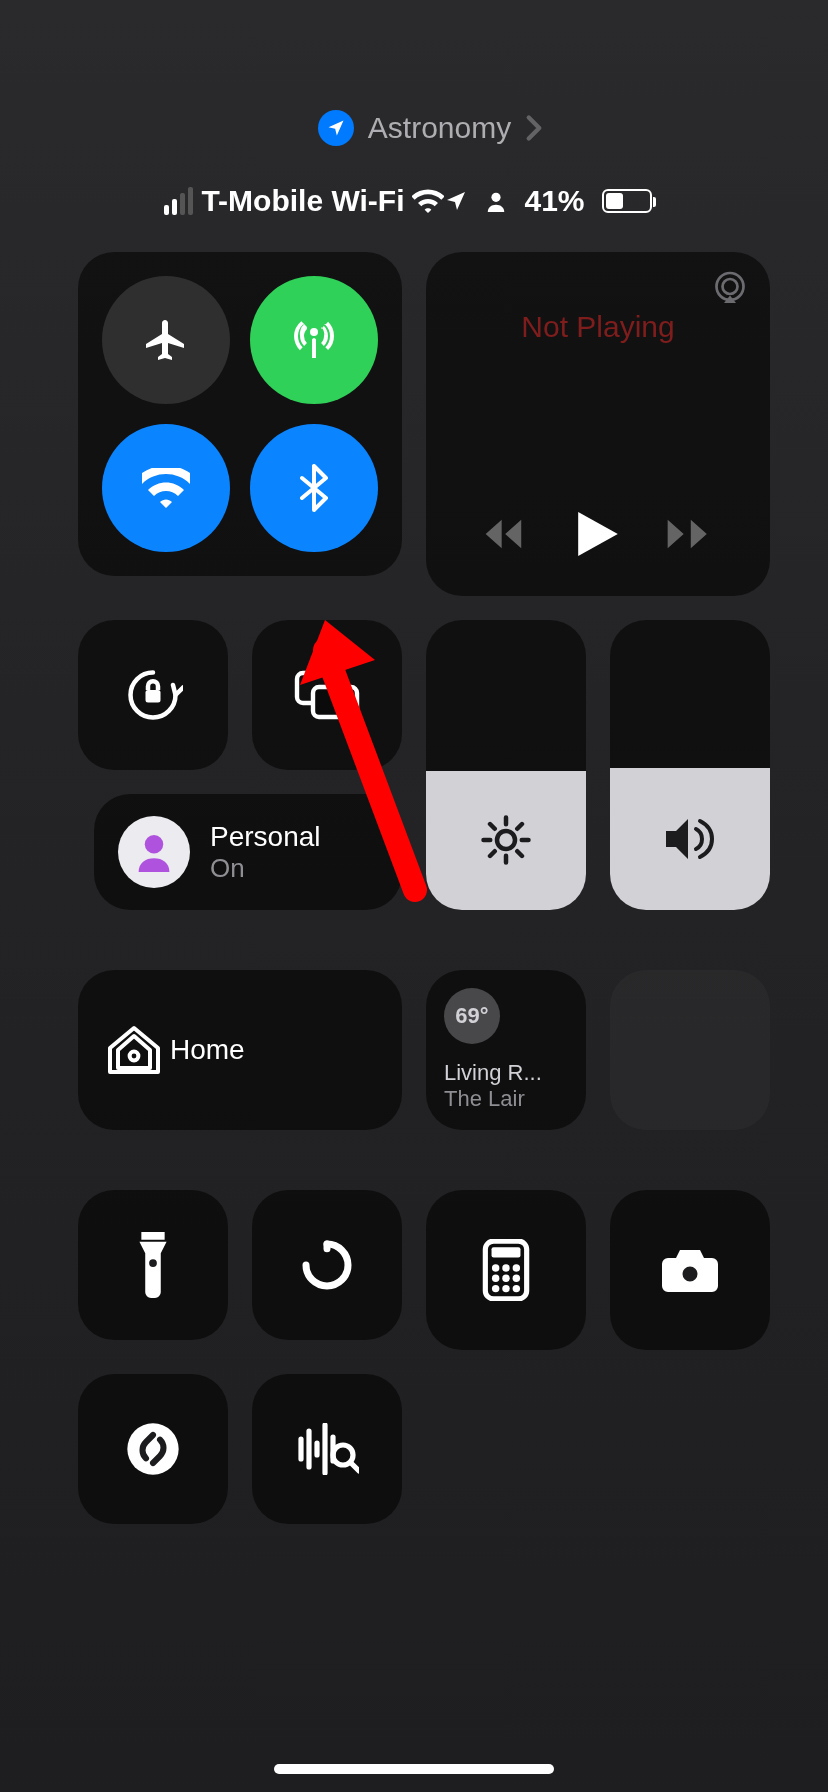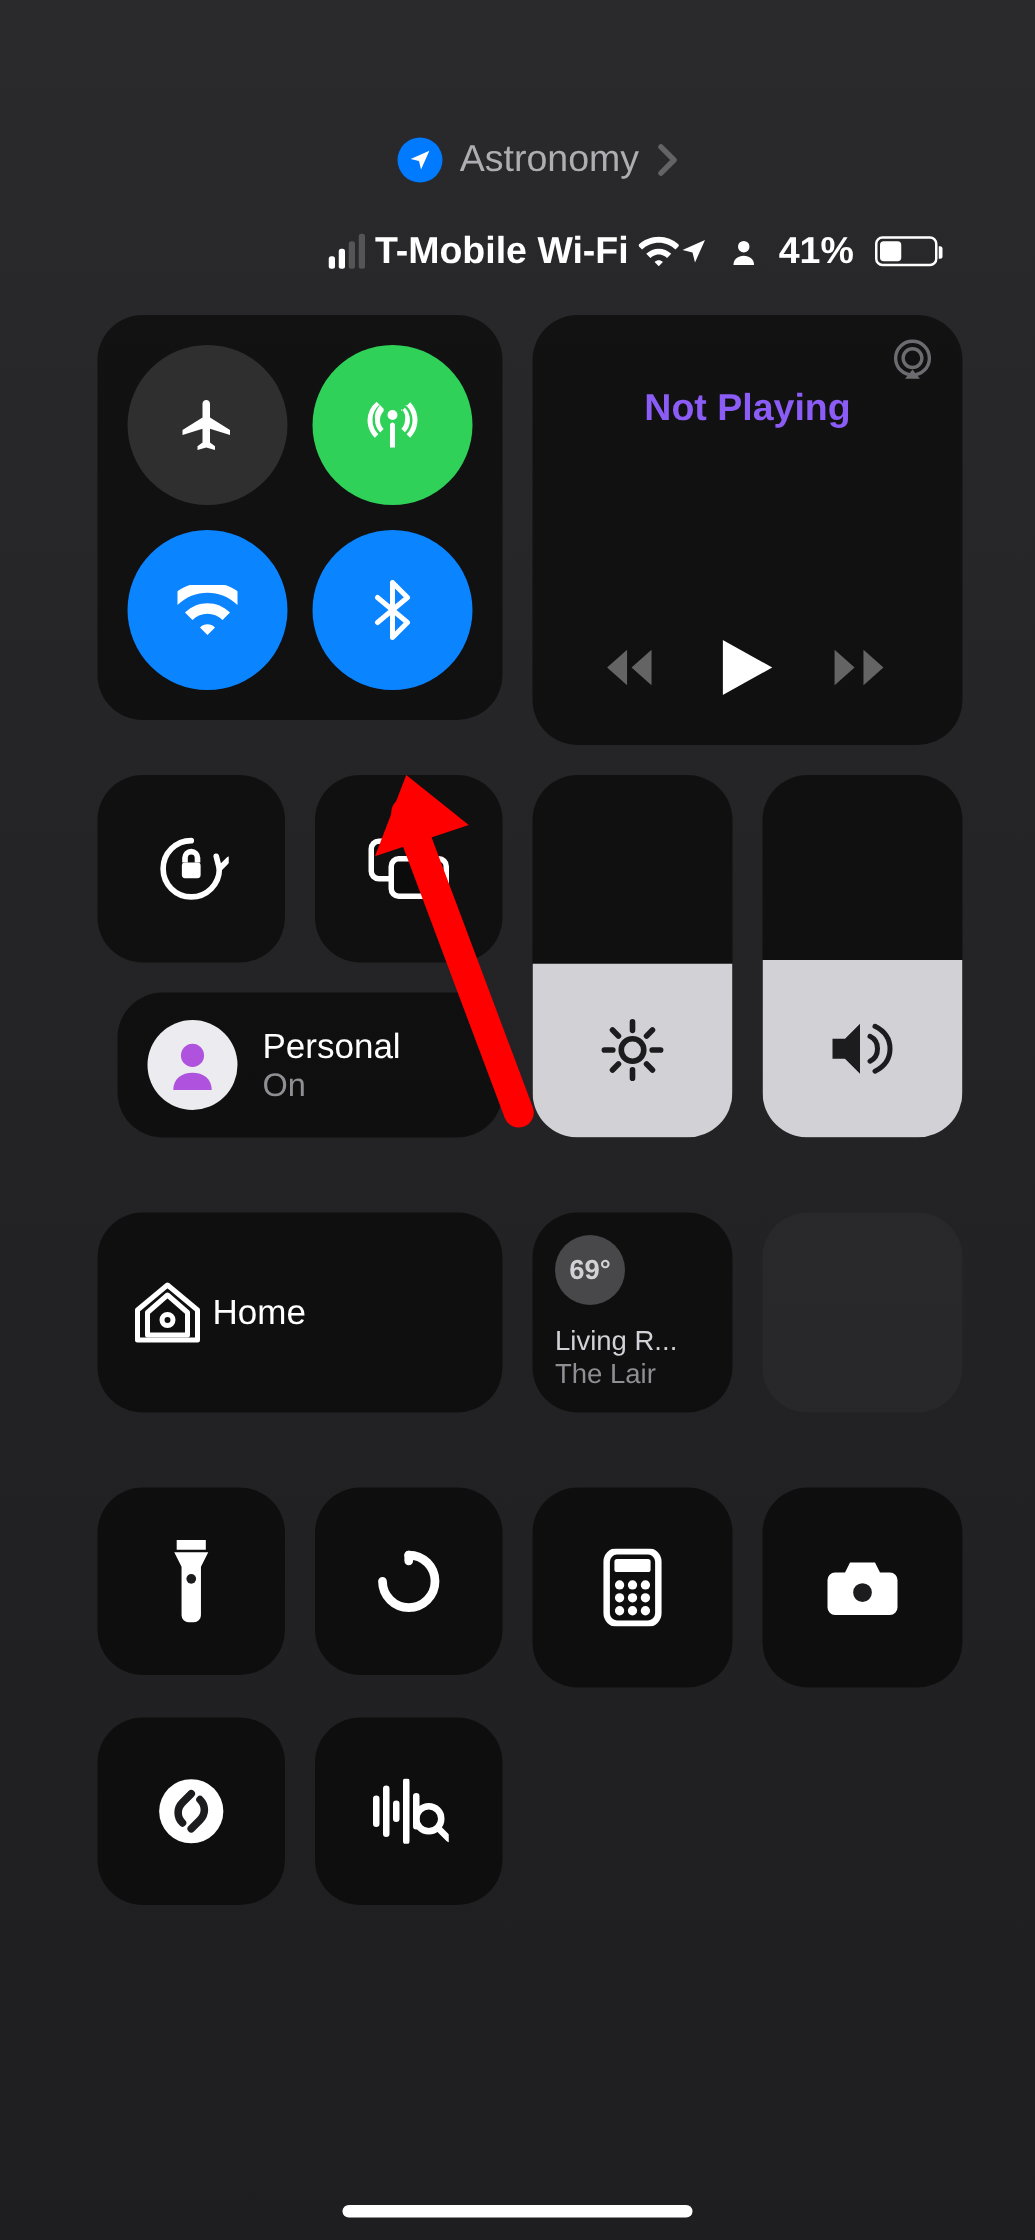--- a/index.html
+++ b/index.html
@@ -6,21 +6,21 @@
 body { width:828px; height:1792px; background:linear-gradient(180deg,#2a2a2c 0%,#242426 40%,#1e1e20 100%); overflow:hidden; position:relative; }
 .container { width:100%; height:100%; position:relative; }
 
 
 .focus-bar { position:absolute; top:110px; left:0; right:0; display:flex; align-items:center; justify-content:center; gap:14px;padding-left:33px; }
 .focus-badge { width:36px; height:36px; border-radius:50%; background:#007aff; display:flex; align-items:center; justify-content:center; }
 .focus-label { color:#aeaeb2; font-size:30px; font-weight:400; }
 .focus-chevron { color:#636366; font-size:30px; }
 
 
-.status-bar { position:absolute; top:176px; left:66px; right:78px; height:50px; display:flex; align-items:center; justify-content:flex-end; color:#fff; font-size:30px; font-weight:600; }
+.status-bar { position:absolute; top:176px; left:66px; right:78px; height:50px; display:flex; align-items:center; justify-content:center; color:#fff; font-size:30px; font-weight:600; }
 .status-left { display:flex; align-items:center; gap:8px; }
 .status-right { display:flex; align-items:center; gap:17px; }
 .sig-bars { display:flex; align-items:flex-end; gap:3px; }
 .sig-bars span { width:5px; background:#fff; border-radius:2px; }
 .sig-bars span.dim { background:#555; }
 .battery-pct { font-size:30px; font-weight:600; }
 .battery-shell { width:50px; height:24px; border:2.5px solid #fff; border-radius:6px; position:relative; display:flex; align-items:center; padding:2px; }
 .battery-shell::after { content:''; position:absolute; right:-6px; top:6px; width:3px; height:10px; background:#fff; border-radius:0 2px 2px 0; }
 .battery-fill { height:100%; background:#fff; border-radius:3px; }
 
@@ -32,21 +32,21 @@
 
 .conn { display:grid; grid-template-columns:1fr 1fr; grid-template-rows:1fr 1fr; gap:20px; padding:24px; aspect-ratio:1; }
 .circle { border-radius:50%; display:flex; align-items:center; justify-content:center; }
 .circle.dark { background:rgba(60,60,60,0.7); }
 .circle.green { background:#30d158; }
 .circle.blue { background:#0a84ff; }
 
 
 .media { aspect-ratio:1; display:flex; flex-direction:column; justify-content:space-between; padding:30px 24px 40px; position:relative; }
 .airplay-badge { position:absolute; top:18px; right:22px; }
-.media-title { color:#8b5cf6; font-size:30px; font-weight:700; text-align:center; margin-top:28px; }
+.media-title { color:#7f1d1d; font-size:30px; font-weight:400; text-align:center; margin-top:28px; }
 .media-controls { display:flex; justify-content:space-around; align-items:center; padding:0 10px; }
 .ctrl-dim { opacity:0.35; }
 
 
 .sq { aspect-ratio:1; display:flex; align-items:center; justify-content:center; }
 
 
 .focus-pill { grid-column:span 2; display:flex; align-items:center; gap:20px; padding:22px 24px; border-radius:36px; background:rgba(0,0,0,0.55);margin-left:16px; }
 .focus-circle { width:72px; height:72px; border-radius:50%; background:#ebebf0; display:flex; align-items:center; justify-content:center; }
 .focus-txt .t1 { color:#fff; font-size:28px; font-weight:500; }

